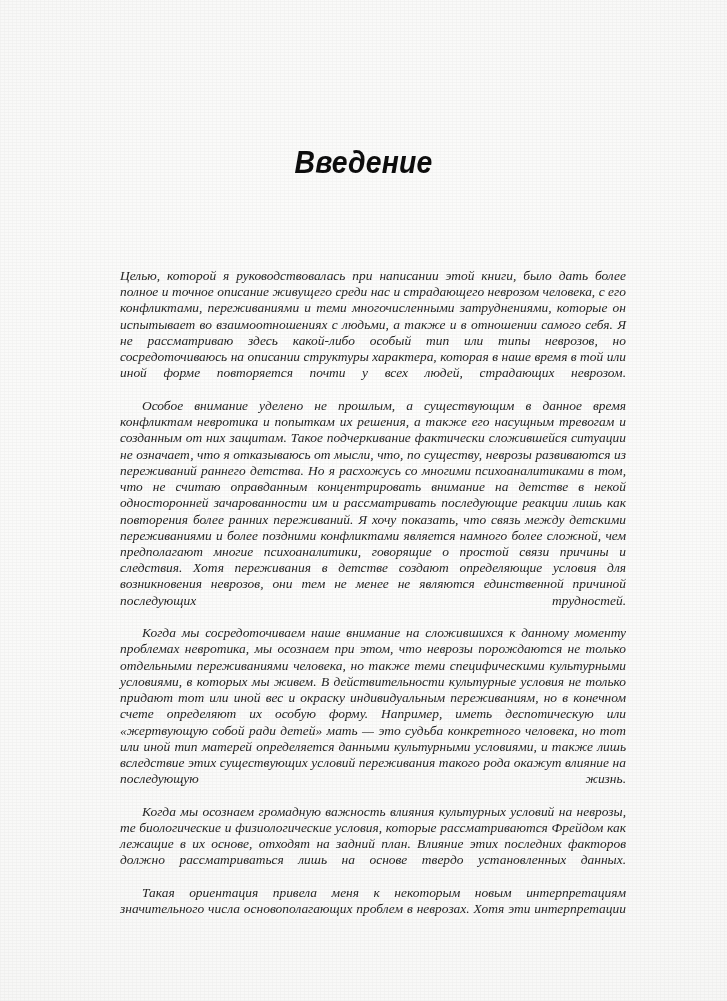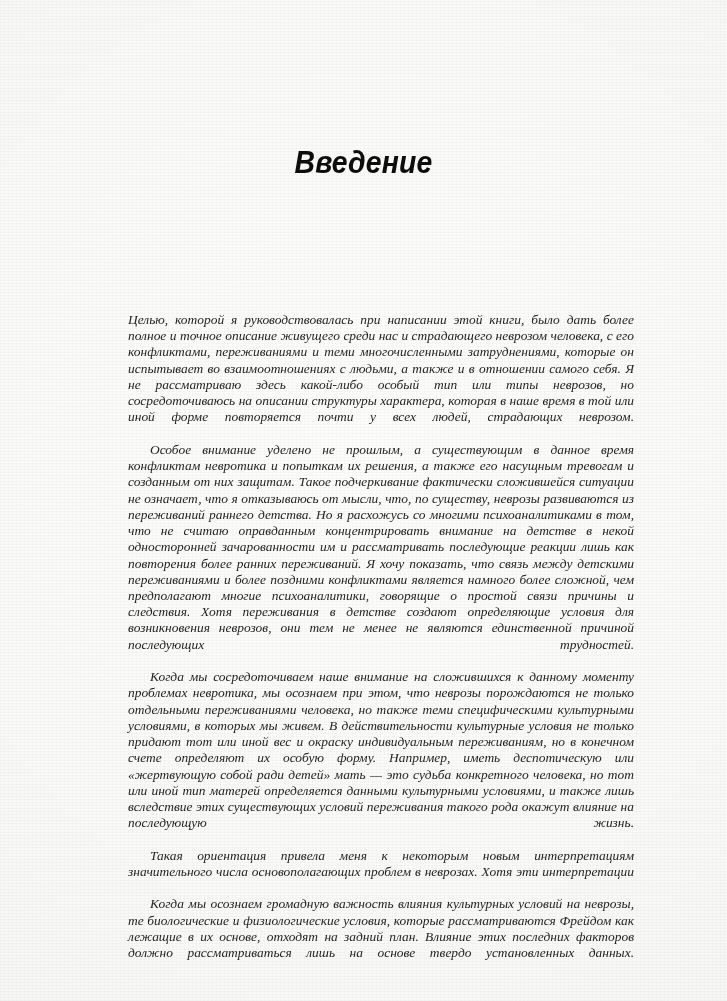--- a/index.html
+++ b/index.html
@@ -45,29 +45,28 @@
     letter-spacing: 0.2px;
     color: #0d0d0d;
     line-height: 1.1;
     transform: scaleX(0.93);
     transform-origin: 50% 50%;
   }
 
   
   .body-text {
     position: absolute;
-    left: 128px;
+    left: 120px;
     top: 268px;
     width: 506px;
     font-size: 13.45px;
     line-height: 16.23px;
     text-align: justify;
     text-justify: inter-word;
     color: #242424;
-    margin-top: 44px;
   }
 
   .para {
     margin: 0;
     text-indent: 0;
     text-align: justify;
     white-space: pre-line;
   }
   .para.indent {
     text-indent: 22px;
@@ -96,19 +95,19 @@
 
 <div class="page">
   <div class="page-inner">
 
     <h1 class="chapter-title">Введение</h1>
 
     <div class="body-text">
       <p class="para">Целью, которой я руководствовалась при написании этой книги, было дать более полное и точное описание живущего среди нас и страдающего неврозом человека, с его конфликтами, переживаниями и теми многочисленными затруднениями, которые он испытывает во взаимоотношениях с людьми, а также и в отношении самого себя. Я не рассматриваю здесь какой-либо особый тип или типы неврозов, но сосредоточиваюсь на описании структуры характера, которая в наше время в той или иной форме повторяется почти у всех людей, страдающих неврозом.</p>
       <p class="para indent">Особое внимание уделено не прошлым, а существующим в данное время конфликтам невротика и попыткам их решения, а также его насущным тревогам и созданным от них защитам. Такое подчеркивание фактически сложившейся ситуации не означает, что я отказываюсь от мысли, что, по существу, неврозы развиваются из переживаний раннего детства. Но я расхожусь со многими психоаналитиками в том, что не считаю оправданным концентрировать внимание на детстве в некой односторонней зачарованности им и рассматривать последующие реакции лишь как повторения более ранних переживаний. Я хочу показать, что связь между детскими переживаниями и более поздними конфликтами является намного более сложной, чем предполагают многие психоаналитики, говорящие о простой связи причины и следствия. Хотя переживания в детстве создают определяющие условия для возникновения неврозов, они тем не менее не являются единственной причиной последующих трудностей.</p>
       <p class="para indent">Когда мы сосредоточиваем наше внимание на сложившихся к данному моменту проблемах невротика, мы осознаем при этом, что неврозы порождаются не только отдельными переживаниями человека, но также теми специфическими культурными условиями, в которых мы живем. В действительности культурные условия не только придают тот или иной вес и окраску индивидуальным переживаниям, но в конечном счете определяют их особую форму. Например, иметь деспотическую или «жертвующую собой ради детей» мать — это судьба конкретного человека, но тот или иной тип матерей определяется данными культурными условиями, и также лишь вследствие этих существующих условий переживания такого рода окажут влияние на последующую жизнь.</p>
+      <p class="para indent">Когда мы осознаем громадную важность влияния культурных условий на неврозы, те биологические и физиологические условия, которые рассматриваются Фрейдом как лежащие в их основе, отходят на задний план. Влияние этих последних факторов должно рассматриваться лишь на основе твердо установленных данных.</p>
       <p class="para indent">Такая ориентация привела меня к некоторым новым интерпретациям значительного числа основополагающих проблем в неврозах. Хотя эти интерпретации</p>
-      <p class="para indent">Когда мы осознаем громадную важность влияния культурных условий на неврозы, те биологические и физиологические условия, которые рассматриваются Фрейдом как лежащие в их основе, отходят на задний план. Влияние этих последних факторов должно рассматриваться лишь на основе твердо установленных данных.</p>
     </div>
 
     <div class="scan-noise"></div>
   </div>
 </div>
 
 </body></html>

